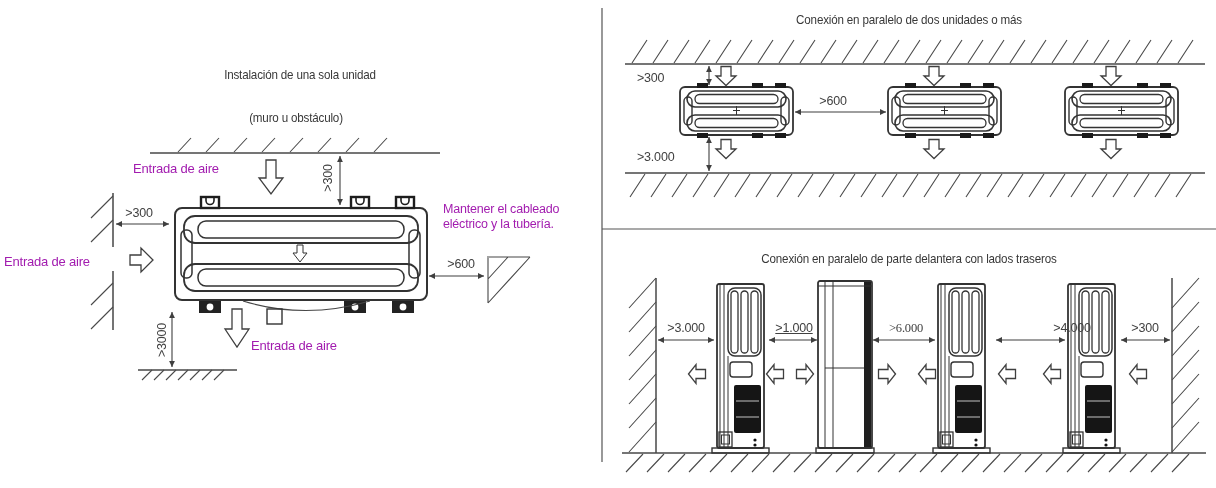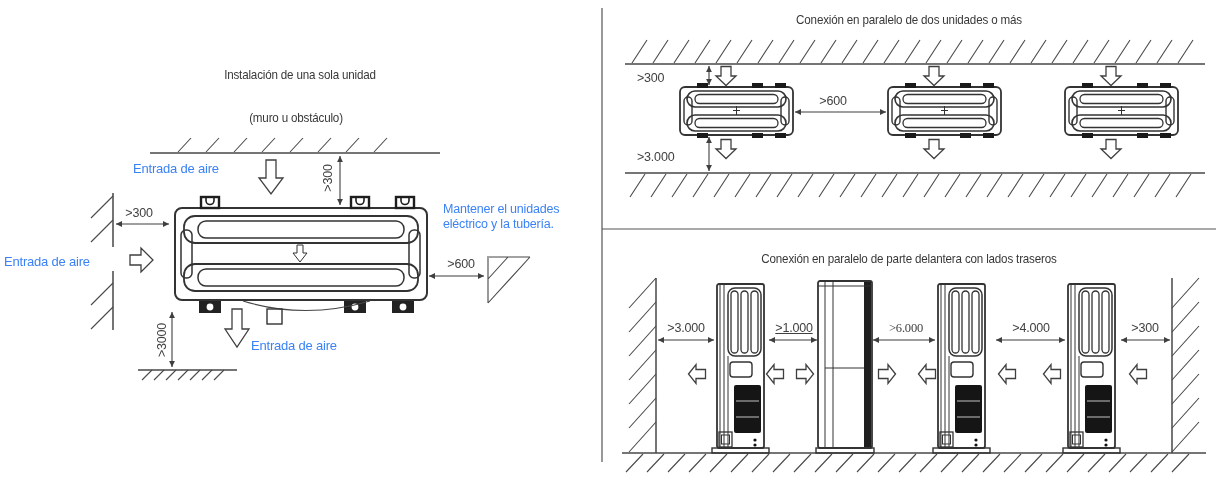--- a/index.html
+++ b/index.html
@@ -1,19 +1,19 @@
 <!DOCTYPE html>
 <html><head>
 <meta charset="utf-8">
 <style>
   html,body{margin:0;padding:0;background:#fff;}
   .canvas{position:relative;width:1216px;height:488px;background:#fff;overflow:hidden;
           font-family:"Liberation Sans",sans-serif;color:#3c3c3c;}
   svg{position:absolute;left:0;top:0;}
-  .lbl{position:absolute;white-space:nowrap;font-size:13px;color:#3b82f6;letter-spacing:-0.2px;}
+  .lbl{position:absolute;white-space:nowrap;font-size:13px;color:#a21caf;letter-spacing:-0.2px;}
   .ctr{transform:translateX(-50%);text-align:right;}
   .cond{transform:translateX(-50%) scaleX(0.86);}
   .vrt{transform:translate(-50%,-50%) rotate(-90deg);}
   .dimlbl{font-size:12.5px;color:#414141;}
   .title{font-size:13.5px;color:#383838;}
   .note{white-space:normal;width:132px;line-height:1.22;font-size:12.5px;}
   
   .ln{stroke:#474747;stroke-width:1.5;fill:none;}
   .thin{stroke:#474747;stroke-width:1.1;fill:none;}
   .hatch{stroke:#4a4a4a;stroke-width:1.1;fill:none;}
@@ -189,27 +189,27 @@
 
   <div class="lbl title cond" style="left:300px;top:67px;">Instalación de una sola unidad</div>
   <div class="lbl title cond" style="left:296px;top:110px;">(muro u obstáculo)</div>
   <div class="lbl" style="left:133px;top:161px;">Entrada de aire</div>
   <div class="lbl" style="left:4px;top:254px;">Entrada de aire</div>
   <div class="lbl" style="left:251px;top:338px;">Entrada de aire</div>
   <div class="lbl dimlbl ctr" style="left:139px;top:206px;">&gt;300</div>
   <div class="lbl dimlbl vrt" style="left:328px;top:178px;">&gt;300</div>
   <div class="lbl dimlbl vrt" style="left:162px;top:340px;">&gt;3000</div>
   <div class="lbl dimlbl ctr" style="left:461px;top:257px;">&gt;600</div>
-  <div class="lbl note" style="left:443px;top:202px;">Mantener el unidades eléctrico y la tubería.</div>
+  <div class="lbl note" style="left:443px;top:202px;">Mantener el cableado eléctrico y la tubería.</div>
 
   <div class="lbl title cond" style="left:909px;top:12px;">Conexión en paralelo de dos unidades o más</div>
   <div class="lbl dimlbl" style="left:637px;top:71px;">&gt;300</div>
   <div class="lbl dimlbl" style="left:637px;top:150px;">&gt;3.000</div>
   <div class="lbl dimlbl ctr" style="left:833px;top:94px;">&gt;600</div>
 
   <div class="lbl title cond" style="left:909px;top:251px;">Conexión en paralelo de parte delantera con lados traseros</div>
   <div class="lbl dimlbl ctr" style="left:686px;top:321px;">&gt;3.000</div>
   <div class="lbl dimlbl ctr" style="left:794px;top:321px;text-decoration:underline;">&gt;1.000</div>
   <div class="lbl dimlbl ctr" style="left:906px;top:321px;font-family:Liberation Serif, serif;">&gt;6.000</div>
-  <div class="lbl dimlbl ctr" style="left:1031px;top:321px;">&gt;4.000</div>
+  <div class="lbl dimlbl ctr" style="left:1072px;top:321px;">&gt;4.000</div>
   <div class="lbl dimlbl ctr" style="left:1145px;top:321px;">&gt;300</div>
 
 </div>
 
 </body></html>

